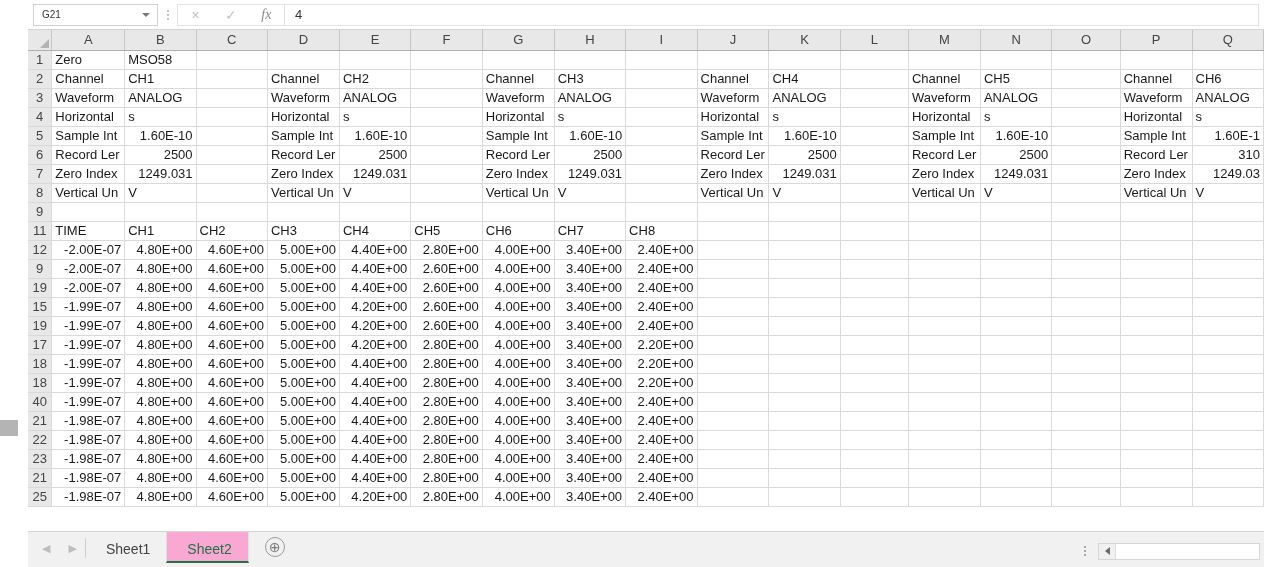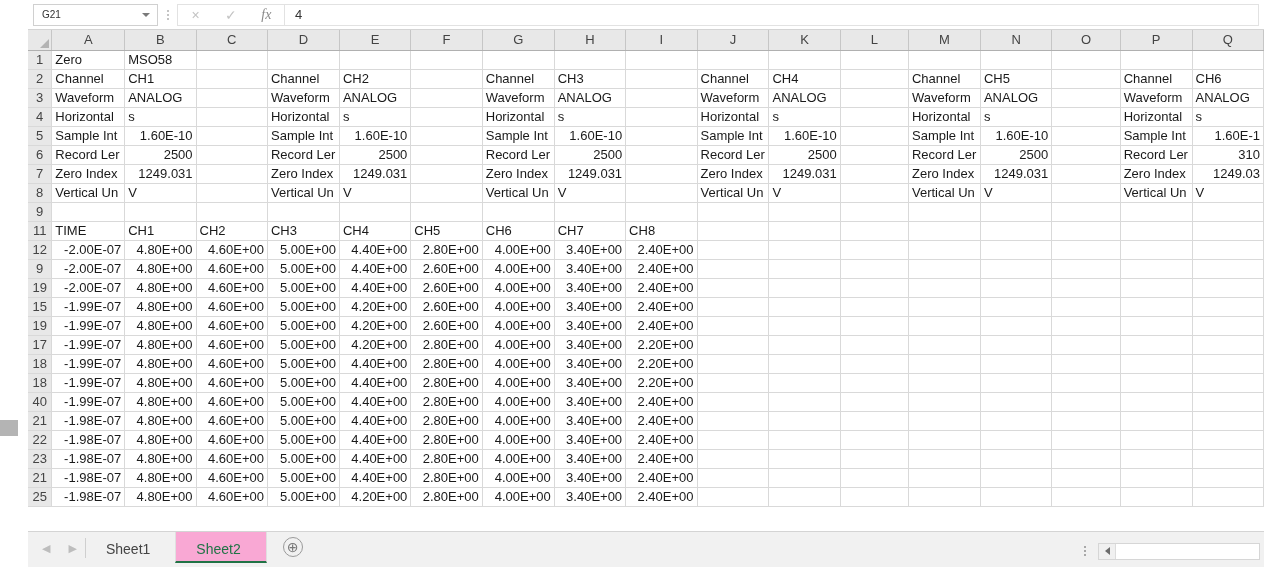--- a/index.html
+++ b/index.html
@@ -165,21 +165,21 @@
     gap: 18px;
   }
   .tab-nav-arrow {
     font-size: 11px; color: #bdbdbd;
   }
   .tabs-sep {
     width: 1px; height: 20px; background: #cfcfcf; margin-top: 6px;
   }
   .sheet-tabs { display: flex; align-items: flex-start; height: 36px; }
   .sheet-tab {
-    padding: 6px 25px 0 20px;
+    padding: 6px 16px 0 20px;
     height: 31px;
     font-size: 14px;
     color: #444;
     background: transparent;
     line-height: 22px;
   }
   .sheet-tab.active {
     background: #f9a8d4;
     color: #217346;
     border-bottom: 2px solid #217346;

